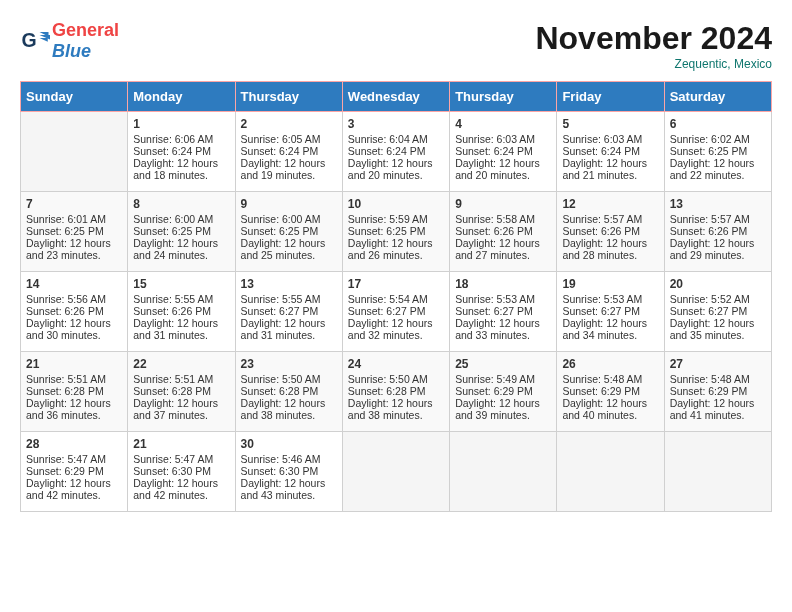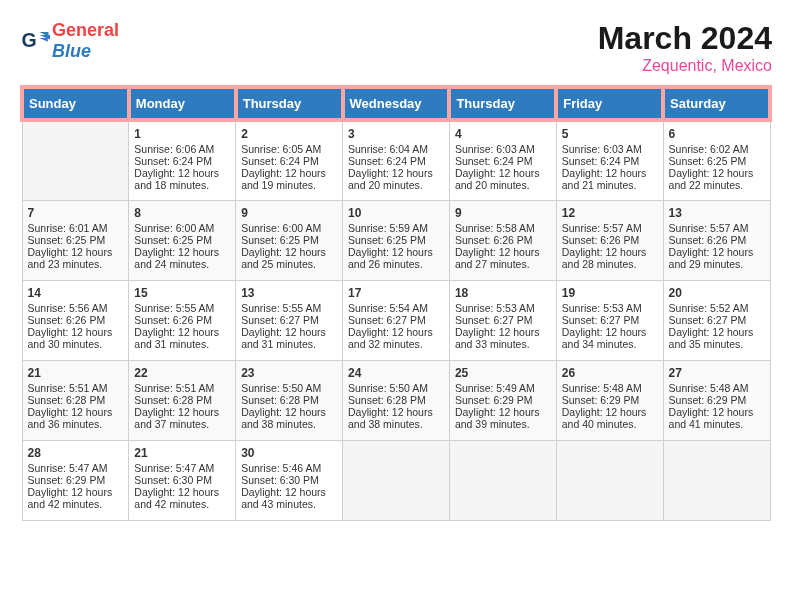--- a/index.html
+++ b/index.html
@@ -32,37 +32,37 @@
     }
     .title-block {
       text-align: right;
     }
     .title-block h1 {
       font-size: 32px;
       font-weight: bold;
       color: #1a1a1a;
     }
     .title-block h2 {
-      font-size: 16px;
+      font-size: 12px;
       font-weight: normal;
-      color: #ec4899;
+      color: #0f766e;
     }
     table {
       width: 100%;
       border-collapse: collapse;
       font-size: 11px;
     }
     thead tr th {
       background: #2e7bbf;
       color: #fff;
       padding: 7px 5px;
       text-align: left;
       font-size: 13px;
       font-weight: bold;
-      border: 4px solid #fca5a5;
+      border: 1px solid #fca5a5;
     }
     tbody tr td {
       vertical-align: top;
       padding: 5px;
       border: 1px solid #d0d0d0;
       width: 14.28%;
       height: 80px;
       color: #333;
       font-size: 10.5px;
     }
@@ -93,21 +93,21 @@
       <polygon points="26,8 38,14 38,8" fill="#2e7bbf"></polygon>
       <polygon points="26,12 40,18 40,12" fill="#2e7bbf"></polygon>
       <polygon points="26,16 37,21 37,16" fill="#2e7bbf"></polygon>
     </svg>
     <div>
       <span class="logo-general">General</span><br>
       <span class="logo-blue">Blue</span>
     </div>
   </div>
   <div class="title-block">
-    <h1>March 2024</h1>
+    <h1>November 2024</h1>
     <h2>Zequentic, Mexico</h2>
   </div>
 </div>
 
 <table>
   <thead>
     <tr>
     <th>Sunday</th>
         <th>Monday</th>
         <th>Thursday</th>

